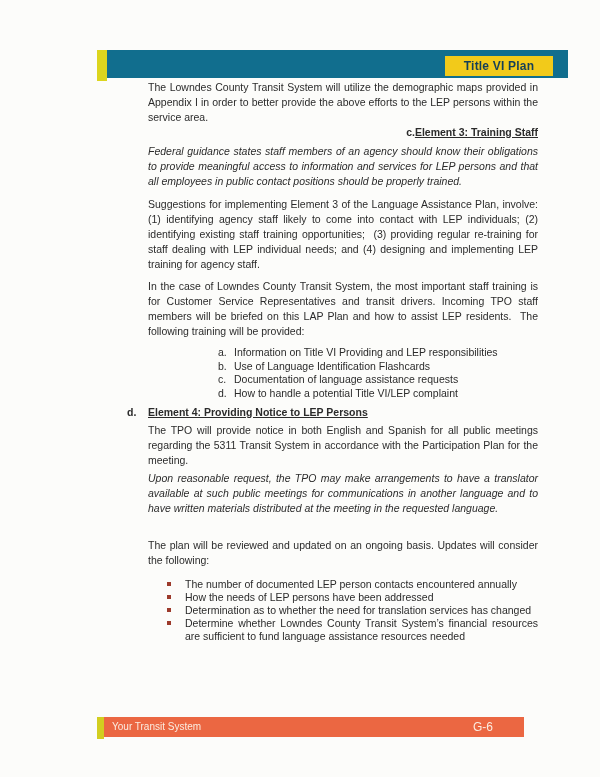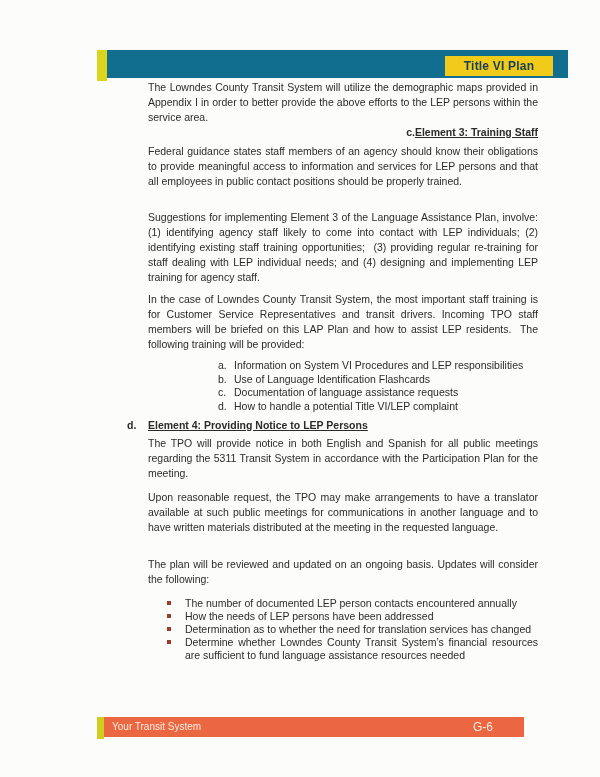--- a/index.html
+++ b/index.html
@@ -39,33 +39,33 @@
 
   .sec-head {
     font-weight:bold; text-align:left; white-space:nowrap;
   }
   .sec-head .sec-letter {
     display:inline-block; width:21px; margin-left:-21px;
   }
   .sec-head .sec-title { text-decoration:underline; }
 
   .h-el3 { margin-bottom:4px;text-align:right; }
-  .p-el3-1 { margin-bottom:21px; }
+  .p-el3-1 { margin-bottom:8px;font-style:italic; }
   .p-el3-2 { margin-bottom:7px; }
   .p-el3-3 { margin-bottom:7px; }
 
   .letter-list { list-style:none; margin-bottom:5px; text-align:left; }
   .letter-list li {
     position:relative; padding-left:86px; line-height:13px; margin-bottom:0.5px;
   }
   .letter-list .ll-letter { position:absolute; left:70px; }
 
   .h-el4 { margin-bottom:3px; }
-  .p-el4-1 { margin-bottom:9px; }
-  .p-el4-2 { margin-bottom:22px; }
+  .p-el4-1 { margin-bottom:3px; }
+  .p-el4-2 { margin-bottom:22px;font-style:italic; }
 
   .h-el5 { margin-bottom:4px; }
   .p-el5-1 { margin-bottom:10px; }
 
   .bullet-list { list-style:none; text-align:left; }
   .bullet-list li {
     position:relative; padding-left:37px; line-height:13px; text-align:justify;
   }
   .sq-bullet {
     position:absolute; left:19px; top:4.5px; width:4px; height:4px;
@@ -109,21 +109,21 @@
     <div class="sec-head h-el3">
       <span class="sec-letter">c.</span><span class="sec-title">Element 3: Training Staff</span>
     </div>
     <p class="para p-el3-1">Federal guidance states staff members of an agency should know their obligations to provide meaningful access to information and services for LEP persons and that all employees in public contact positions should be properly trained.</p>
     <p class="para p-el3-2">Suggestions for implementing Element 3 of the Language Assistance Plan, involve: (1) identifying agency staff likely to come into contact with LEP individuals; (2) identifying existing staff training opportunities; &nbsp;(3) providing regular re-training for staff dealing with LEP individual needs; and (4) designing and implementing LEP training for agency staff.</p>
     <p class="para p-el3-3">In the case of Lowndes County Transit System, the most important staff training is for Customer Service Representatives and transit drivers. Incoming TPO staff members will be briefed on this LAP Plan and how to assist LEP residents. &nbsp;The following training will be provided:</p>
 
     <ol class="letter-list">
       <li>
         <span class="ll-letter">a.</span>
-        <span>Information on System VI Procedures and LEP responsibilities</span>
+        <span>Information on Title VI Providing and LEP responsibilities</span>
       </li>
       <li>
         <span class="ll-letter">b.</span>
         <span>Use of Language Identification Flashcards</span>
       </li>
       <li>
         <span class="ll-letter">c.</span>
         <span>Documentation of language assistance requests</span>
       </li>
       <li>

